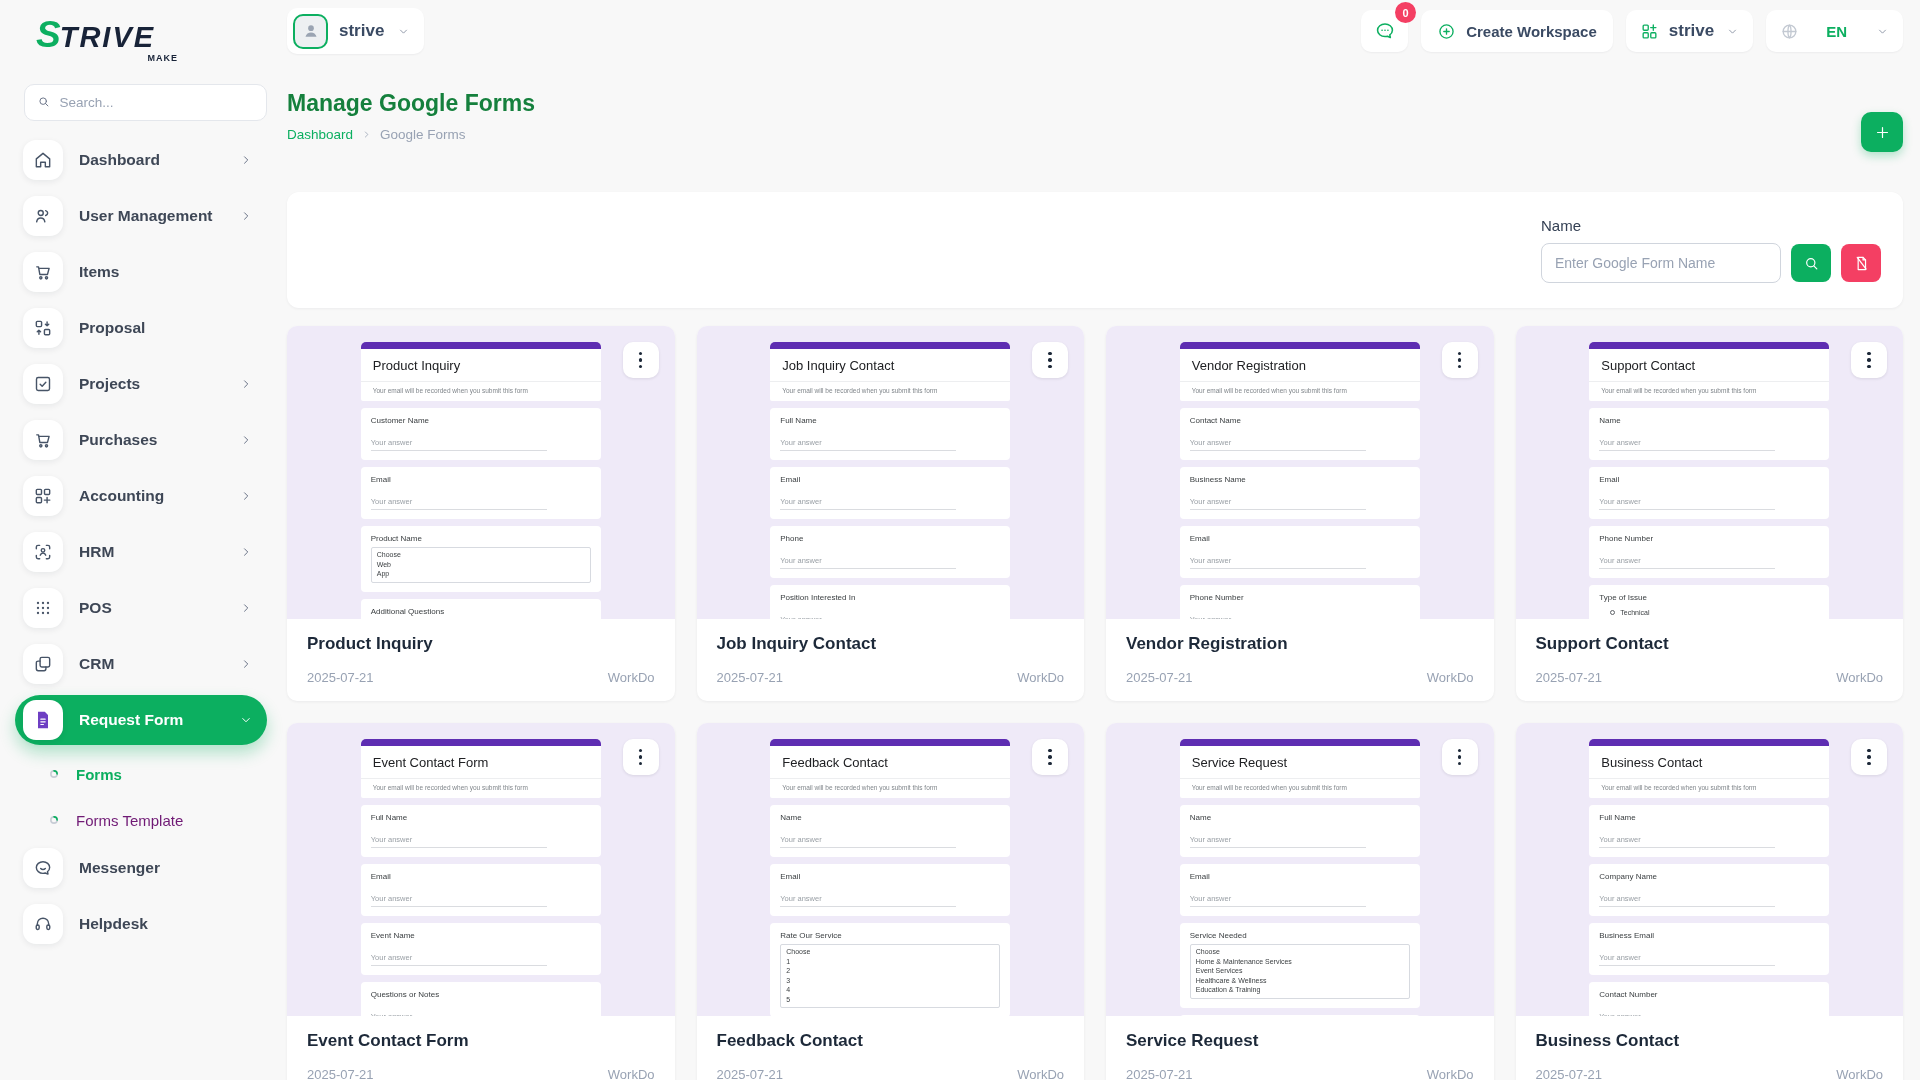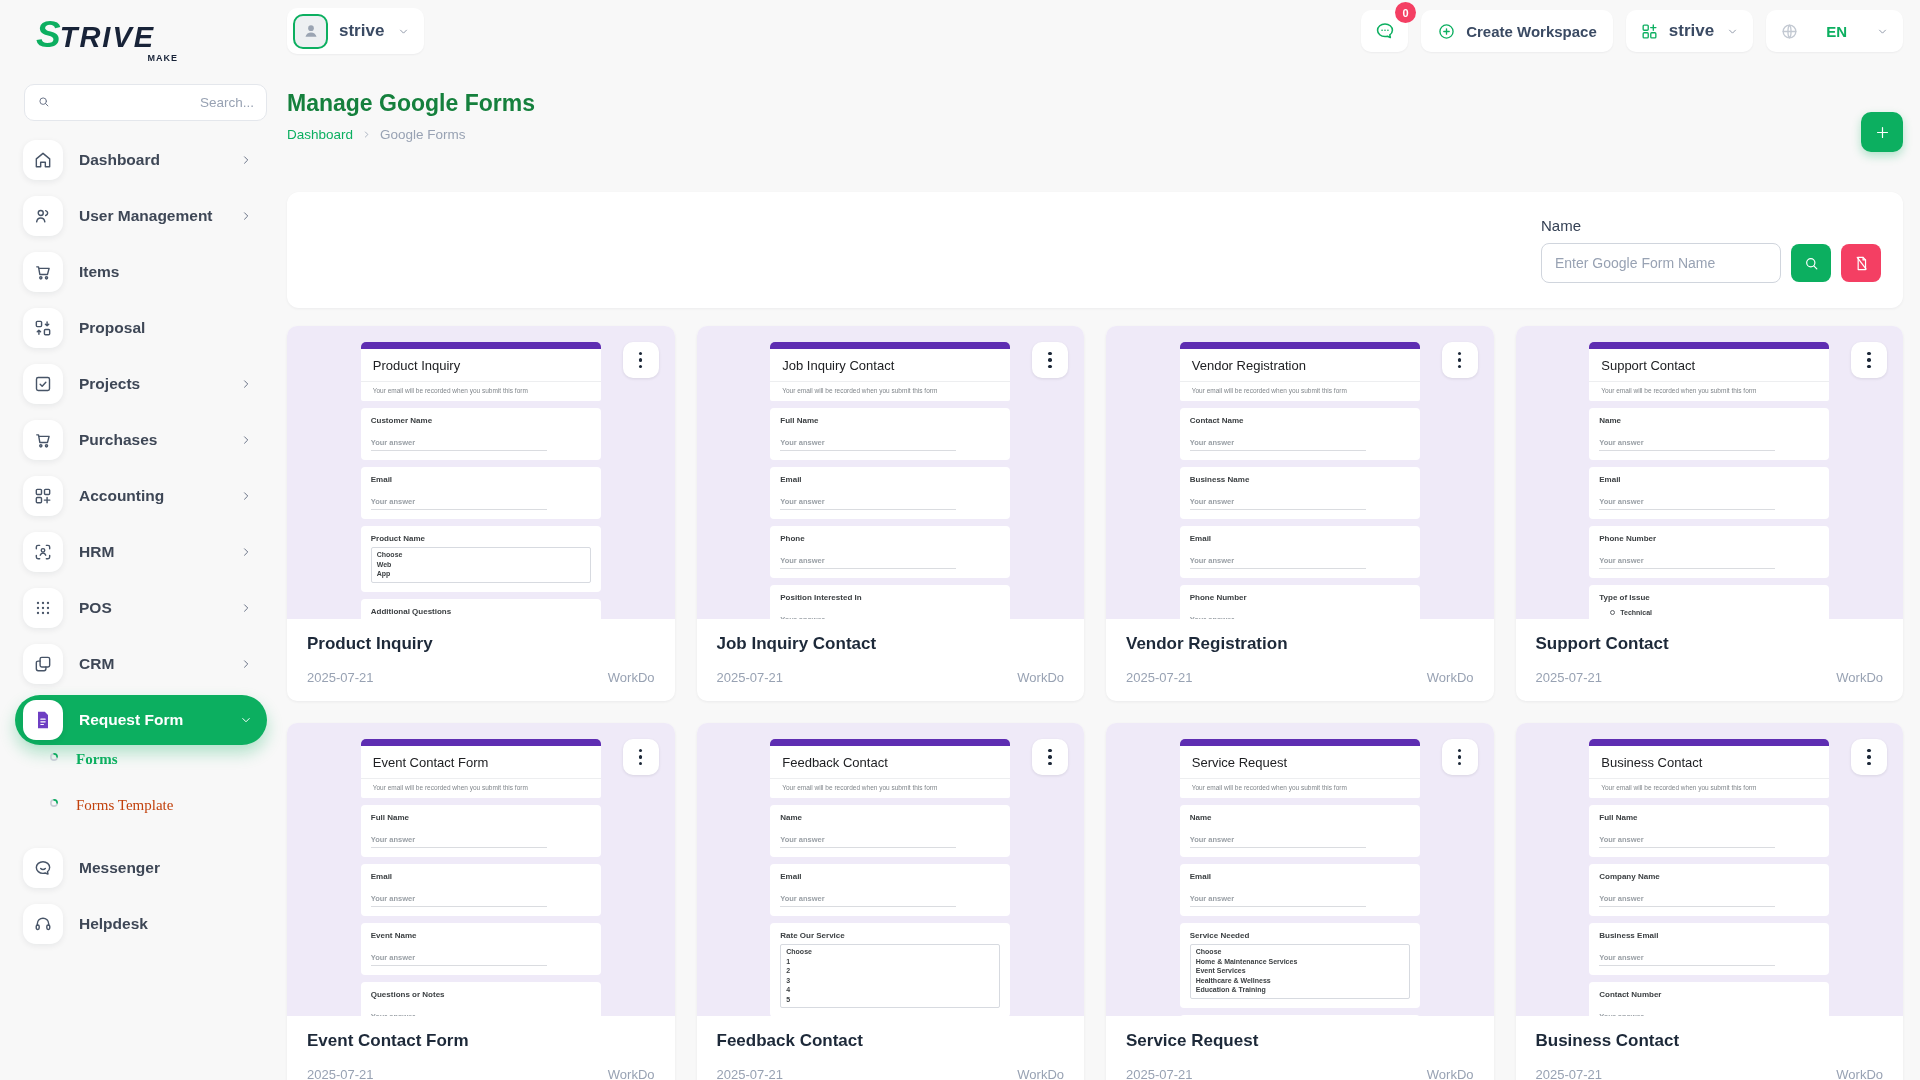--- a/index.html
+++ b/index.html
@@ -14,36 +14,36 @@
 
   
   .sidebar { flex: 0 0 287px; width:287px; padding: 14px 20px 0 24px; }
   .logo { padding-left: 12px; height: 58px; }
   .logo-row { display:flex; align-items:baseline; font-style: italic; font-weight: 800; }
   .logo-s { font-size: 37px; color: var(--accent, #0CAF60); letter-spacing: -1px; }
   .logo-rest { font-size: 29px; color: #182338; letter-spacing: 2px; }
   .logo-tag { font-size: 9px; font-weight: 700; color: #182338; width: 142px; text-align: right; margin-top: -3px; letter-spacing:1px; }
   .search-box { margin-top: 12px; height: 37px; background:#fff; border:1px solid #E4E7EC; border-radius: 10px; display:flex; align-items:center; gap:9px; padding: 0 12px; }
   .search-box .s-icon { color:#667085; width:15px; height:15px; }
-  .search-box input { border:0; outline:0; background:transparent; width:100%; font-size: 13.5px; color:#4d7c0f; font-family: inherit; text-align: right; }
+  .search-box input { border:0; outline:0; background:transparent; width:100%; font-size: 13.5px; color:#4d7c0f; font-family: inherit; }
   .search-box input::placeholder { color:#98A2B3; }
 
   .menu { margin-top: 14px; margin-left: -9px; }
   .menu-item { display:flex; align-items:center; height:50px; margin-bottom:6px; border-radius: 26px; padding: 0 14px 0 8px; cursor:pointer; }
   .icon-tile { width:40px; height:40px; flex:0 0 40px; background:#fff; border-radius: 13px; box-shadow: 0 2px 6px rgba(16,24,40,.07); display:flex; align-items:center; justify-content:center; color:#475467; }
   .icon-tile svg { width:20px; height:20px; }
   .menu-label { margin-left: 16px; font-size: 15.5px; font-weight: 600; color:#3E4756; }
   .menu-chevron { margin-left:auto; color:#667085; }
   .menu-chevron svg { width:14px; height:14px; }
   .menu-item.active { background: var(--accent, #0CAF60); box-shadow: 0 8px 16px rgba(12,175,96,.30); }
   .menu-item.active .menu-label { color:#fff; }
   .menu-item.active .menu-chevron { color:#fff; }
-  .submenu-item { display:flex; align-items:flex-start; height:46px; padding-left: 33px; gap:16px; cursor:pointer;font-family:Liberation Serif, serif; }
+  .submenu-item { display:flex; align-items:center; height:46px; padding-left: 33px; gap:16px; cursor:pointer; }
   .submenu-bullet svg { width:12px; height:12px; }
-  .submenu-label { font-size: 15px; font-weight:500; color:#c2410c; }
+  .submenu-label { font-size: 15px; font-weight:500; color:#701a75; }
   .submenu-item.active .submenu-label { color: var(--accent, #0CAF60); font-weight:600; }
 
   
   .main { flex:1; padding: 8px 17px 0 0; }
   .topbar { display:flex; align-items:center; height:46px; }
   .pill { background:#fff; border-radius: 10px; display:flex; align-items:center; box-shadow: 0 1px 2px rgba(16,24,40,.05); cursor:pointer; }
   .ws-pill { height:46px; padding: 0 14px 0 6px; gap:11px; }
   .ws-avatar { width:35px; height:35px; border-radius: 10px; border: 2px solid var(--accent, #0CAF60); background:#EDF0F2; display:flex; align-items:center; justify-content:center; }
   .ws-avatar svg { width:20px; height:20px; }
   .ws-label { font-size:17px; font-weight:600; color:#3A4A63; }
@@ -87,21 +87,21 @@
   .cards-grid { margin-top: 18px; display:grid; grid-template-columns: repeat(4, 1fr); gap: 22px; }
   .card { background:#fff; border-radius: 10px; overflow:hidden; box-shadow: 0 1px 3px rgba(16,24,40,.06); cursor:pointer; }
   .preview { position:relative; height: 293px; background: var(--gform-bg, #EFEAF8); padding-top: 16px; overflow:hidden; }
   .menu-dots { position:absolute; top:16px; right:16px; width:36px; height:36px; background:#fff; border:0; border-radius:10px; box-shadow:0 1px 3px rgba(16,24,40,.10); display:flex; flex-direction:column; gap:3px; align-items:center; justify-content:center; cursor:pointer; }
   .dot { width:3.5px; height:3.5px; border-radius:50%; background:#1D2939; }
   .gform { width: 240px; margin: 0 auto; }
   .g-bar { height: 7px; background: var(--gform-purple, #5E2DB2); border-radius: 5px 5px 0 0; }
   .g-header { background:#fff; border-radius: 0 0 2px 2px; }
   .g-title { font-size: 13px; color:#202124; padding: 9px 12px 8px; border-bottom: 1px solid #EDEEF0; }
   .g-subtitle { font-size: 6.5px; color:#80868B; padding: 5px 12px 7px; }
-  .g-field { background:#fff; border-radius: 4px; margin-top: 7px; padding: 8px 10px 9px; font-weight: bold; }
+  .g-field { background:#fff; border-radius: 4px; margin-top: 7px; padding: 8px 10px 9px; }
   .g-label { font-size: 8px; color:#3C4043; }
   .g-answer { margin-top: 13px; font-size: 7.5px; color:#9AA0A6; border-bottom: 1px solid #DADCE0; padding-bottom: 3px; width: 80%; }
   .g-selectbox { margin-top: 4px; border: 1px solid #D7DAE0; border-radius: 2px; padding: 2px 5px 3px; }
   .g-option { font-size: 7px; line-height: 9.5px; color:#3C4043; }
   .g-radios { margin-top: 4px; padding-left: 11px; }
   .g-radio { display:flex; align-items:center; gap:5px; margin-top: 7px; }
   .g-dot { width:5px; height:5px; border:1px solid #5F6368; border-radius:50%; flex:0 0 5px; }
   .g-radio-label { font-size: 7px; color:#3C4043; }
   .card-body { padding: 15px 20px 16px; }
   .card-title { font-size: 17px; font-weight: 700; color:#1D2939; }

